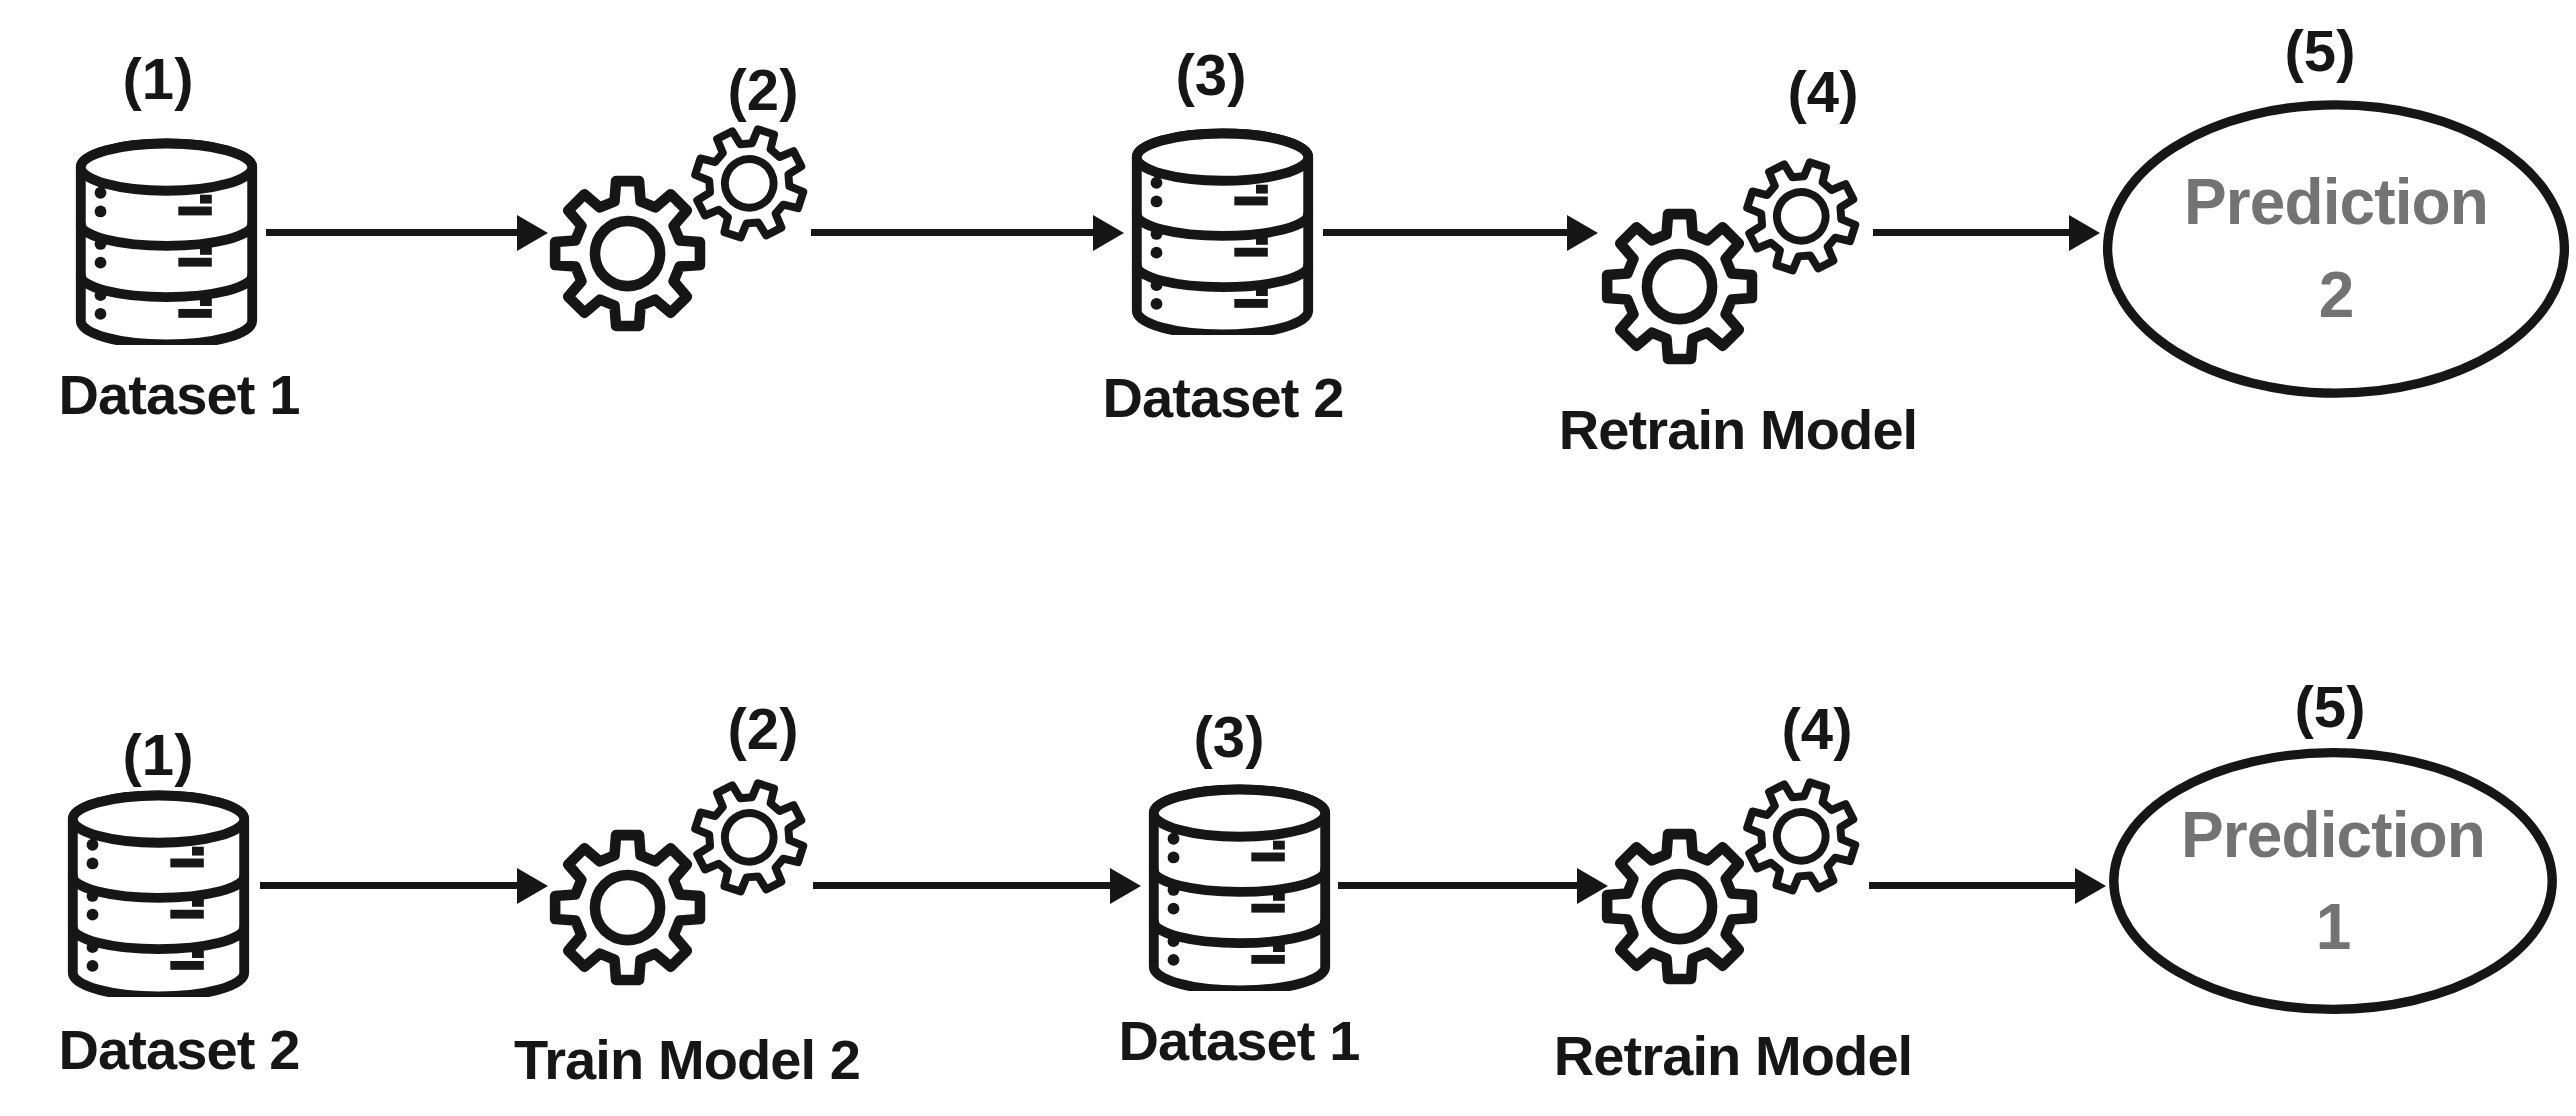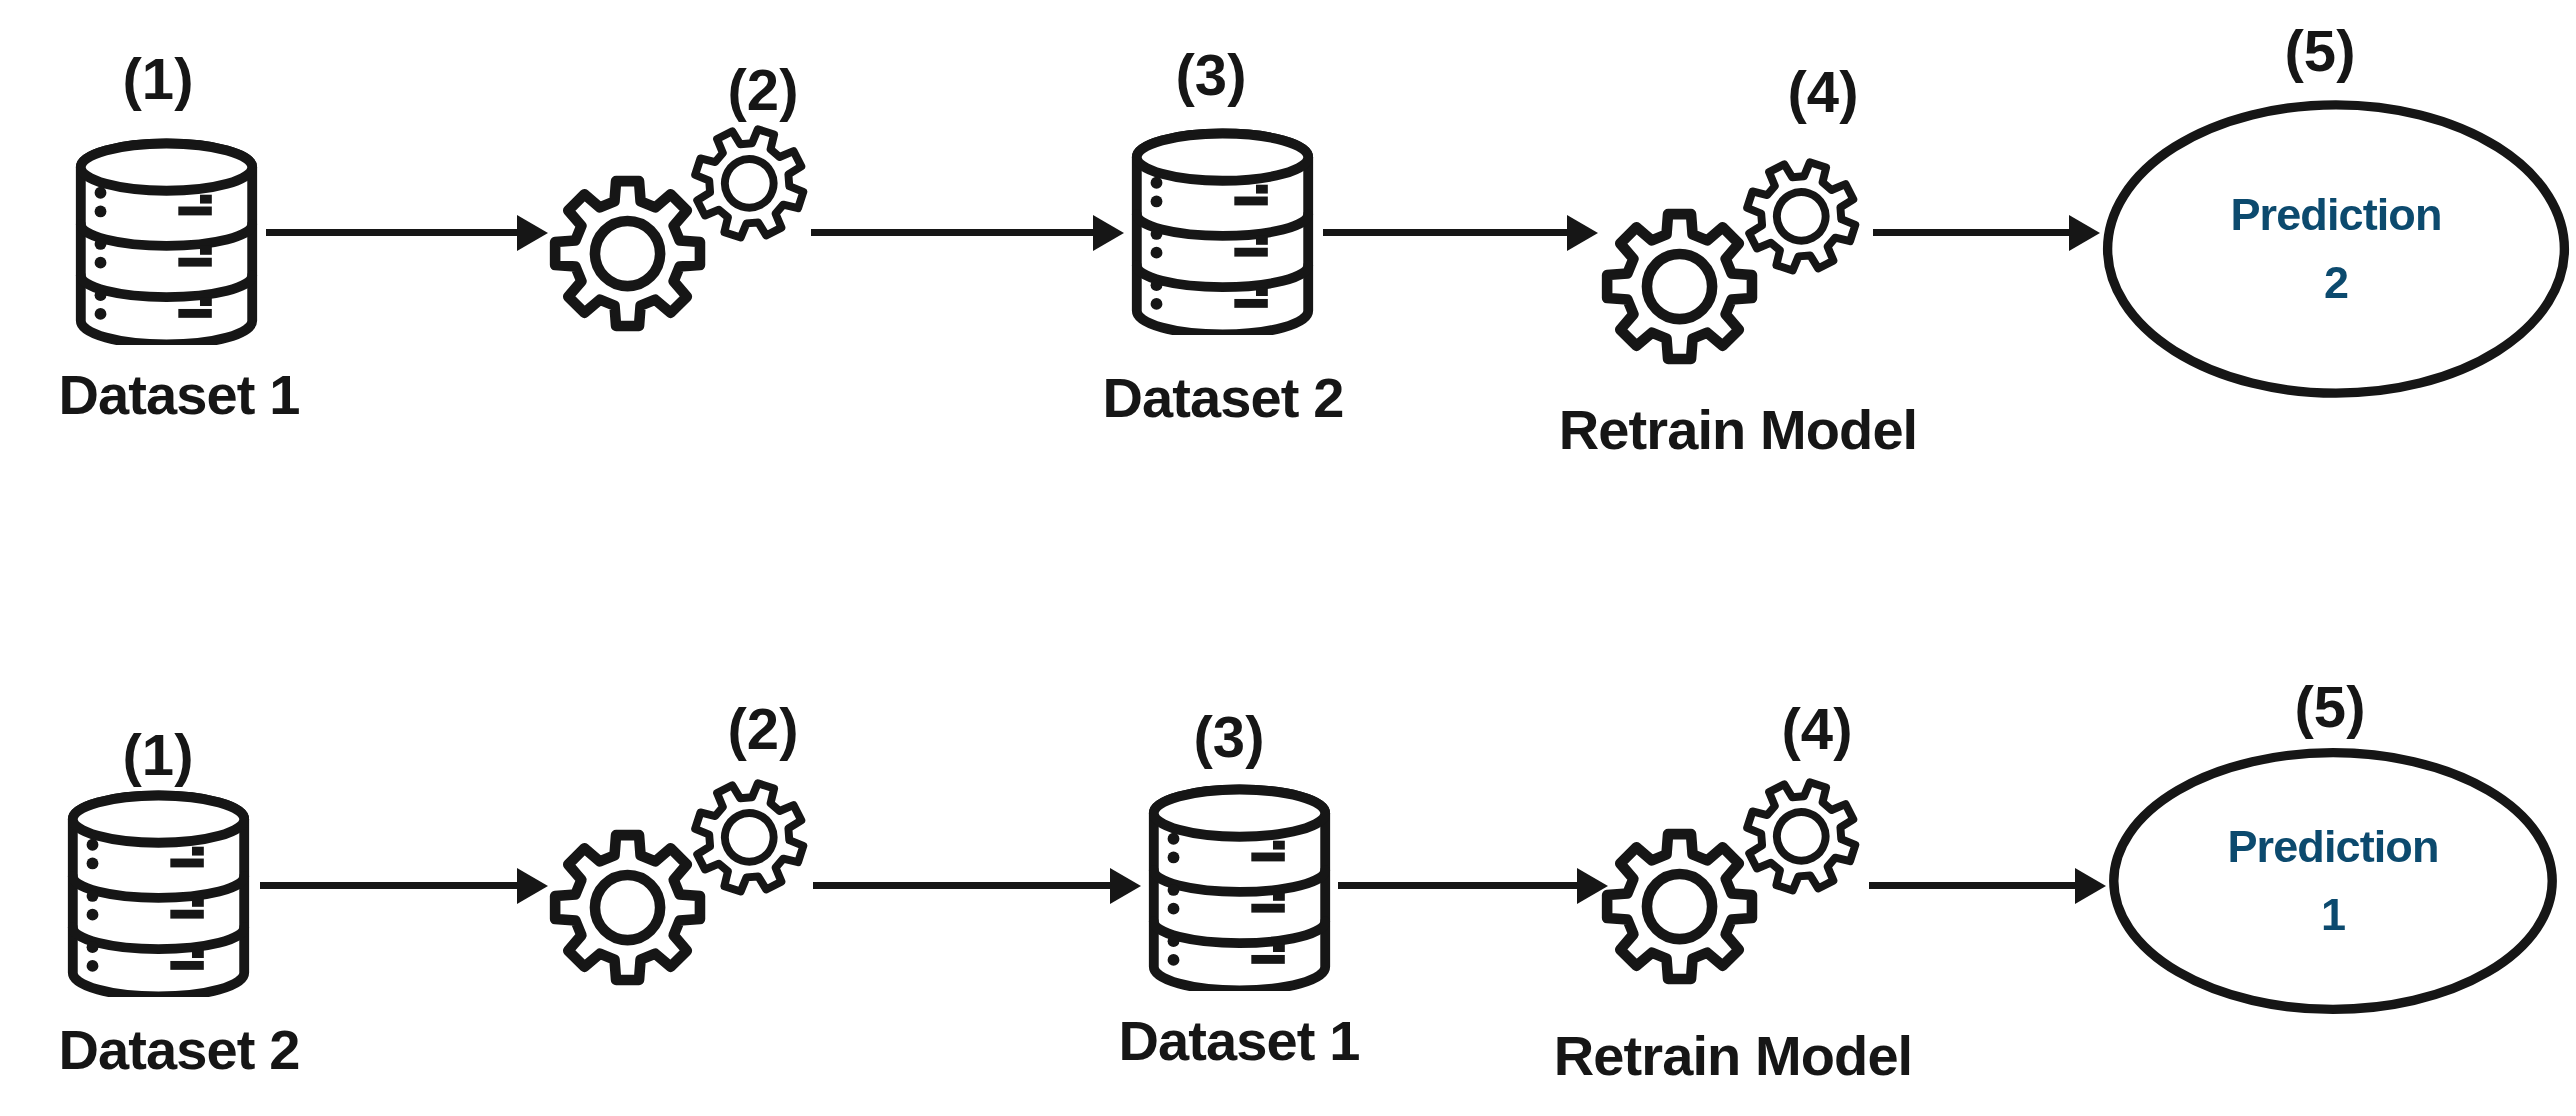--- a/index.html
+++ b/index.html
@@ -30,21 +30,21 @@
     border-bottom:18px solid transparent;
     border-left:31px solid #161616;
   }
   .ellipse-node{
     position:absolute;display:flex;flex-direction:column;
     align-items:center;justify-content:center;gap:9.4px;
   }
   .ellipse-node svg{position:absolute;left:0;top:0;}
   .eline{
     position:relative;z-index:2;
-    font-size:45px;font-weight:700;color:#0c4a6e;
+    font-size:64px;font-weight:700;color:#737373;
     line-height:1.3;letter-spacing:-0.9px;
   }
 </style>
 </head>
 <body>
 
 <svg width="0" height="0" style="position:absolute" aria-hidden="true">
   <defs>
 
     <g id="db" stroke="#161616" stroke-width="10" fill="none" stroke-linecap="round">
@@ -143,20 +143,21 @@
   <div>
     <div class="aline" style="left:260px;top:882px;width:260px"></div>
     <div class="ahead" style="left:517px;top:868px"></div>
   </div>
 
   <div class="num" style="left:763px;top:695px">(2)</div>
   <svg class="icon" style="left:546px;top:769px" width="267" height="220" viewBox="0 0 285 235">
     <use href="#gear" transform="translate(87,148) scale(0.87)"></use>
     <use href="#gear" transform="translate(217,73) scale(0.65) rotate(18)"></use>
   </svg>
+  <div class="lbl" style="left:687px;top:1027px">Train Model 2</div>
 
   <div>
     <div class="aline" style="left:813px;top:882px;width:302px"></div>
     <div class="ahead" style="left:1110px;top:868px"></div>
   </div>
 
   <div class="num" style="left:1229px;top:703px">(3)</div>
   <svg class="icon" style="left:1141px;top:783px" width="197" height="208" viewBox="0 0 200 210">
       <use href="#db"></use>
     </svg>

